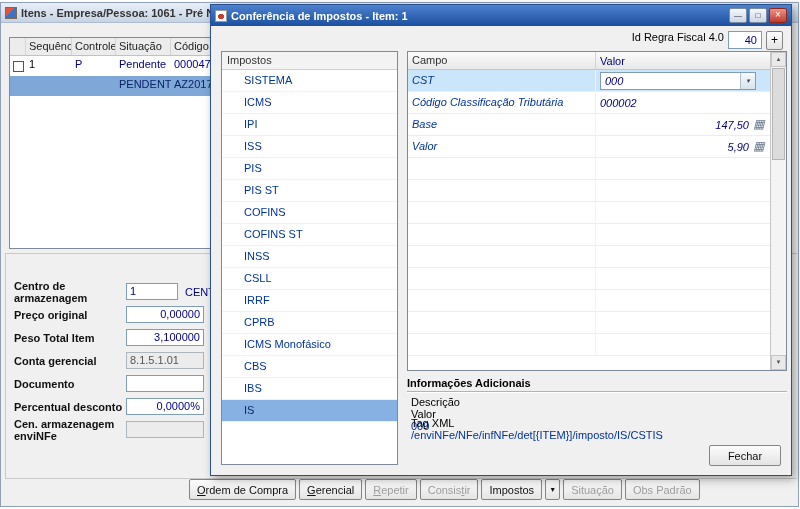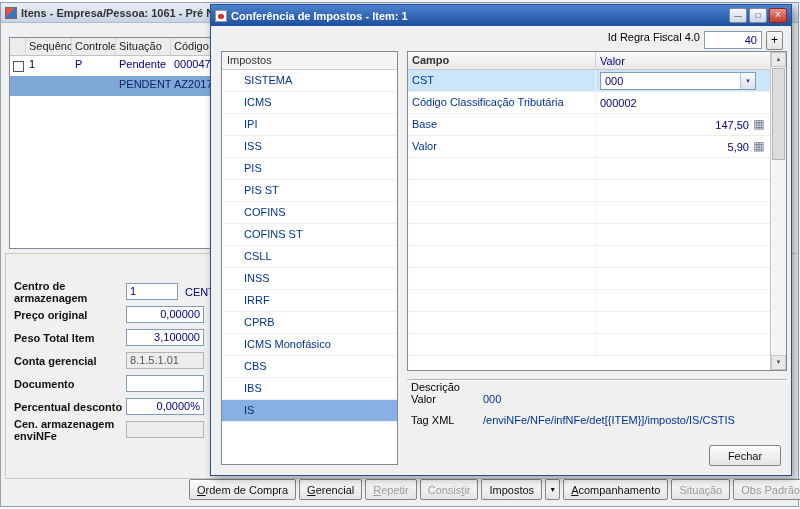--- a/index.html
+++ b/index.html
@@ -47,58 +47,58 @@
 .ddbtn{padding:0 3px;font-size:7px;min-width:15px;}
 
 
 .modal{left:210px;top:4px;width:582px;height:472px;background:#f0f0f0;border:1px solid #28508f;box-shadow:3px 3px 9px rgba(0,0,0,.35);}
 .modal-icon{width:12px;height:12px;flex:none;border:1px solid #999;background:radial-gradient(circle at 50% 55%,#cf3a2e 0 3px,#fff 3px);}
 .caption-btns{margin-left:auto;display:flex;gap:2px;}
 .cap{width:18px;height:15px;display:inline-block;text-align:center;line-height:13px;font-size:8px;font-weight:normal;background:linear-gradient(#f5f8fc,#ccd7e6);border:1px solid #7c8aa2;border-radius:2px;color:#223;}
 .cap.close{background:linear-gradient(#ea9286,#c33b2c);border-color:#8e281d;color:#fff;font-size:10px;line-height:12px;}
 .id-regra{position:absolute;top:26px;right:8px;display:flex;align-items:flex-start;gap:4px;}
 .id-label{color:#000;}
-.id-input{width:58px;height:18px;line-height:16px;background:#fff;border:1px solid #7f9db9;color:#000080;text-align:right;padding:0 4px;}
+.id-input{width:34px;height:18px;line-height:16px;background:#fff;border:1px solid #7f9db9;color:#000080;text-align:right;padding:0 4px;}
 .plus-btn{width:17px;height:19px;padding:0;font-size:12px;line-height:15px;background:linear-gradient(#fcfcfc,#e4e4e4);border:1px solid #858585;border-radius:2px;}
 
 
 .tax-list{position:absolute;left:10px;top:46px;width:177px;height:414px;background:#fff;border:1px solid #7f8a99;overflow:hidden;}
 .tax-header{height:18px;background:#f3f3f3;border-bottom:1px solid #cfcfcf;padding:2px 5px;color:#333;}
 .titem{height:22px;line-height:21px;padding:0 22px;color:#003399;border-bottom:1px solid #f1f1f1;white-space:nowrap;overflow:hidden;}
 .titem.sel{background:#86b1e2;color:#092a6b;}
 
 
 .fields-grid{position:absolute;left:196px;top:46px;width:380px;height:320px;background:#fff;border:1px solid #7f8a99;display:flex;overflow:hidden;}
 .fg-main{flex:1;overflow:hidden;}
 .fg-header{display:flex;height:18px;background:linear-gradient(#fbfbfb,#e8e8e8);border-bottom:1px solid #c6c6c6;}
 .fgc{padding:2px 4px;white-space:nowrap;overflow:hidden;}
 .fgc.campo{width:188px;flex:none;color:#003399;}
 .fg-header .fgc{color:#333;}
-.fg-header .campo{border-right:1px solid #d2d2d2;font-weight:bold;}
+.fg-header .campo{border-right:1px solid #d2d2d2;}
 .fgrow{display:flex;height:22px;border-bottom:1px solid #ededed;align-items:center;}
-.fgrow .fgc{padding:0 4px;}
+.fgrow .fgc{padding:0 4px;font-style:italic;}
 .fgrow .fgc.campo{border-right:1px solid #f2f2f2;height:100%;line-height:21px;}
 .fgc.valor{flex:1;display:flex;align-items:center;color:#000080;}
 .fgrow.sel{background:#cbe5fa;}
 .combo{flex:1;height:18px;margin-right:10px;background:#fff;border:1px solid #7f9db9;display:flex;align-items:center;}
 .cmb-t{flex:1;padding:0 4px;color:#000080;}
 .cmb-b{width:15px;height:16px;flex:none;background:linear-gradient(#f7f9fb,#d9e2ec);border-left:1px solid #aebfd0;text-align:center;line-height:15px;font-size:7px;color:#345;}
 .vtext.num{margin-left:auto;}
 .valor.padnum{padding-right:22px !important;}
 .calc{width:14px;height:14px;flex:none;margin-left:3px;font-size:12px;line-height:13px;color:#68798f;text-align:center;}
 .fg-scroll{width:16px;flex:none;border-left:1px solid #c6c6c6;background:#f4f4f4;display:flex;flex-direction:column;}
 .sb-btn{height:15px;flex:none;background:#e9e9e9;border:1px solid #c6c6c6;font-size:6px;color:#555;text-align:center;line-height:13px;}
 .sb-track{flex:1;padding:0 1px;}
 .sb-thumb{height:92px;background:#dcdcdc;border:1px solid #b4b4b4;margin-top:1px;}
 
 
 .info-box{position:absolute;left:196px;top:372px;width:380px;height:64px;}
 .info-title{font-weight:bold;color:#000;}
 .info-rule{height:2px;border-top:1px solid #b3b3b3;border-bottom:1px solid #fff;margin:2px 0 3px;}
-.info-row{display:flex;align-items:flex-end;height:21px;padding-left:4px;}
+.info-row{display:flex;align-items:flex-start;height:21px;padding-left:4px;flex-direction:column;}
 .info-label{width:72px;flex:none;color:#000;}
 .info-value{color:#003399;white-space:nowrap;}
 .fechar{position:absolute;right:10px;bottom:9px;width:72px;}
 </style>
 </head>
 <body>
 
 <div class="screen">
 
   <div class="window bg-window">
@@ -171,21 +171,20 @@
         </div>
     </div>
 
     <div class="btnbar">
         <button class="btn3d"><u>O</u>rdem de Compra</button>
         <button class="btn3d"><u>G</u>erencial</button>
         <button class="btn3d dis"><u>R</u>epetir</button>
         <button class="btn3d dis">Consis<u>t</u>ir</button>
         <button class="btn3d">Impostos</button>
         <button class="btn3d ddbtn">▼</button>
-        <button class="btn3d"><u>A</u>companhamento</button>
         <button class="btn3d dis">Situação</button>
         <button class="btn3d dis">Obs Padrão</button>
       </div>
   </div>
 
   <div class="window modal">
     <div class="titlebar active">
       <span class="modal-icon"></span>
       <span class="tb-text">Conferência de Impostos - Item: 1</span>
       <span class="caption-btns">
@@ -205,22 +204,22 @@
       <div class="tax-header">Impostos</div>
       <div>
           <div class="titem">SISTEMA</div>
           <div class="titem">ICMS</div>
           <div class="titem">IPI</div>
           <div class="titem">ISS</div>
           <div class="titem">PIS</div>
           <div class="titem">PIS ST</div>
           <div class="titem">COFINS</div>
           <div class="titem">COFINS ST</div>
+          <div class="titem">INSS</div>
           <div class="titem">CSLL</div>
-          <div class="titem">INSS</div>
           <div class="titem">IRRF</div>
           <div class="titem">CPRB</div>
           <div class="titem">ICMS Monofásico</div>
           <div class="titem">CBS</div>
           <div class="titem">IBS</div>
           <div class="titem sel">IS</div>
         </div>
     </div>
 
     <div class="fields-grid">
@@ -300,20 +299,21 @@
       <div class="fg-scroll">
         <div class="sb-btn">▲</div>
         <div class="sb-track">
           <div class="sb-thumb"></div>
         </div>
         <div class="sb-btn">▼</div>
       </div>
     </div>
 
     <div class="info-box">
+      <div class="info-title">Informações Adicionais</div>
       <div class="info-rule"></div>
       <div class="info-row">
         <span class="info-label">Descrição Valor</span>
         <span class="info-value">000</span>
       </div>
       <div class="info-row">
         <span class="info-label">Tag XML</span>
         <span class="info-value">/enviNFe/NFe/infNFe/det[{ITEM}]/imposto/IS/CSTIS</span>
       </div>
     </div>

